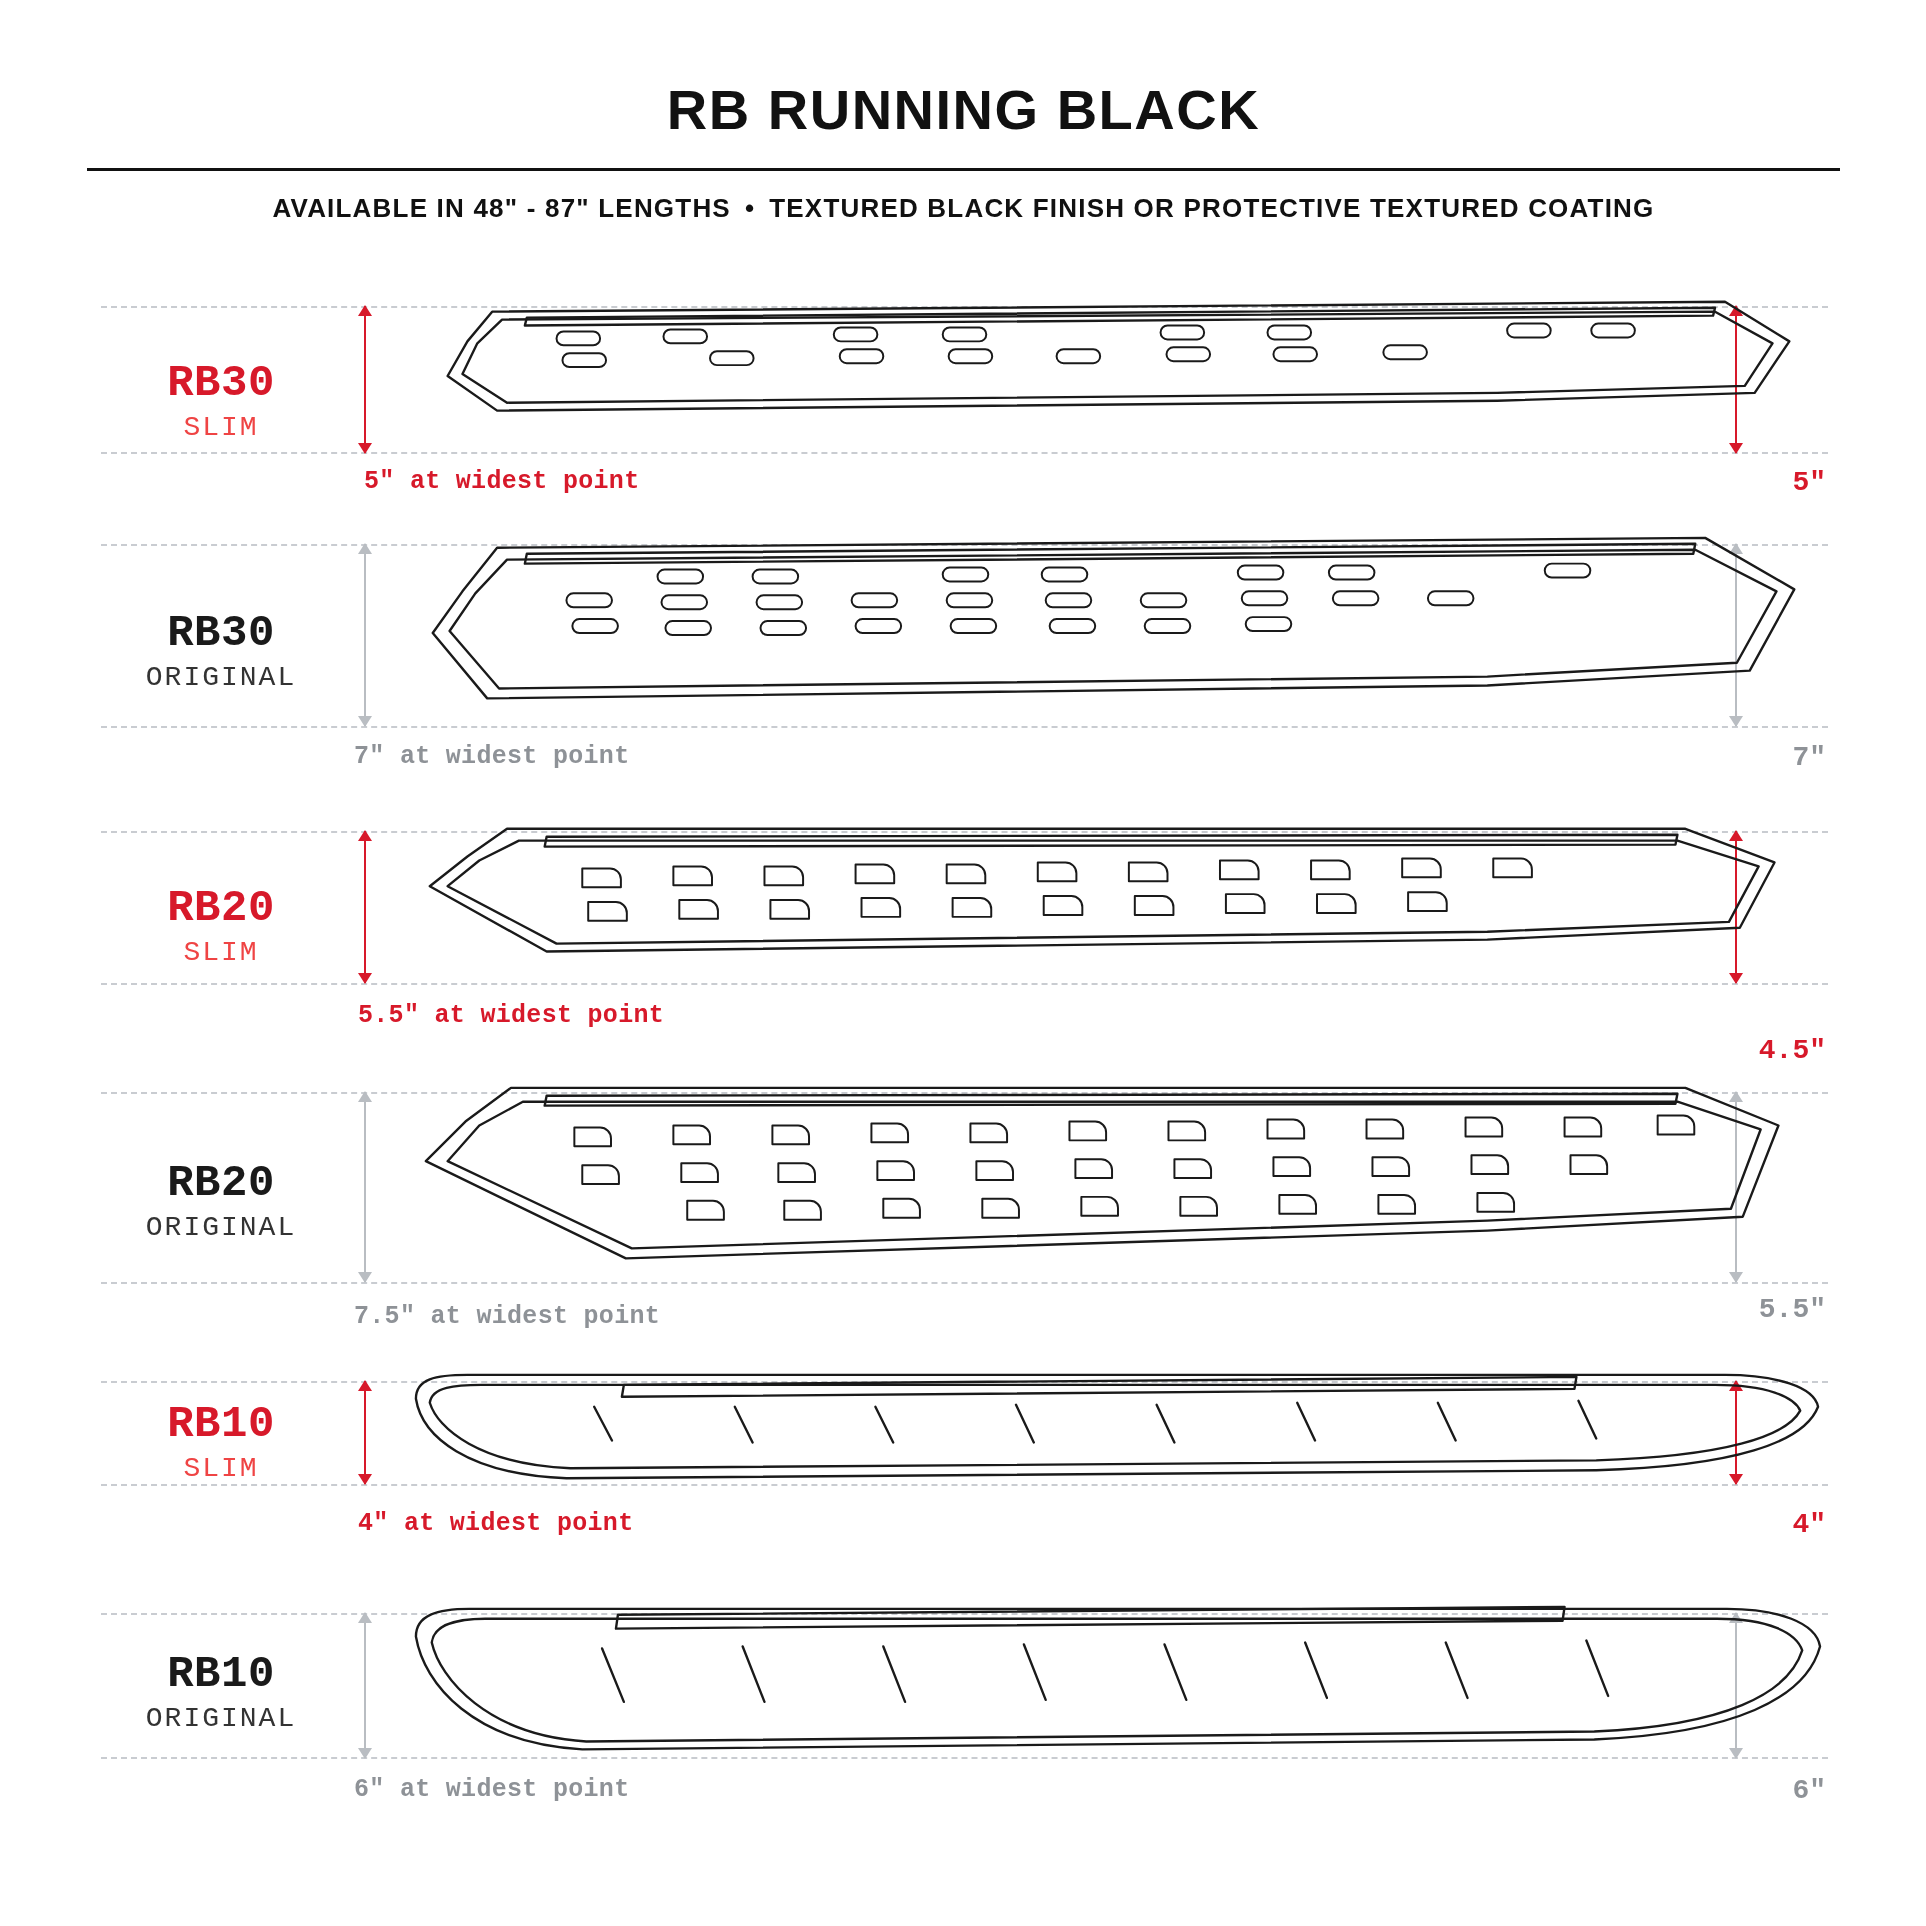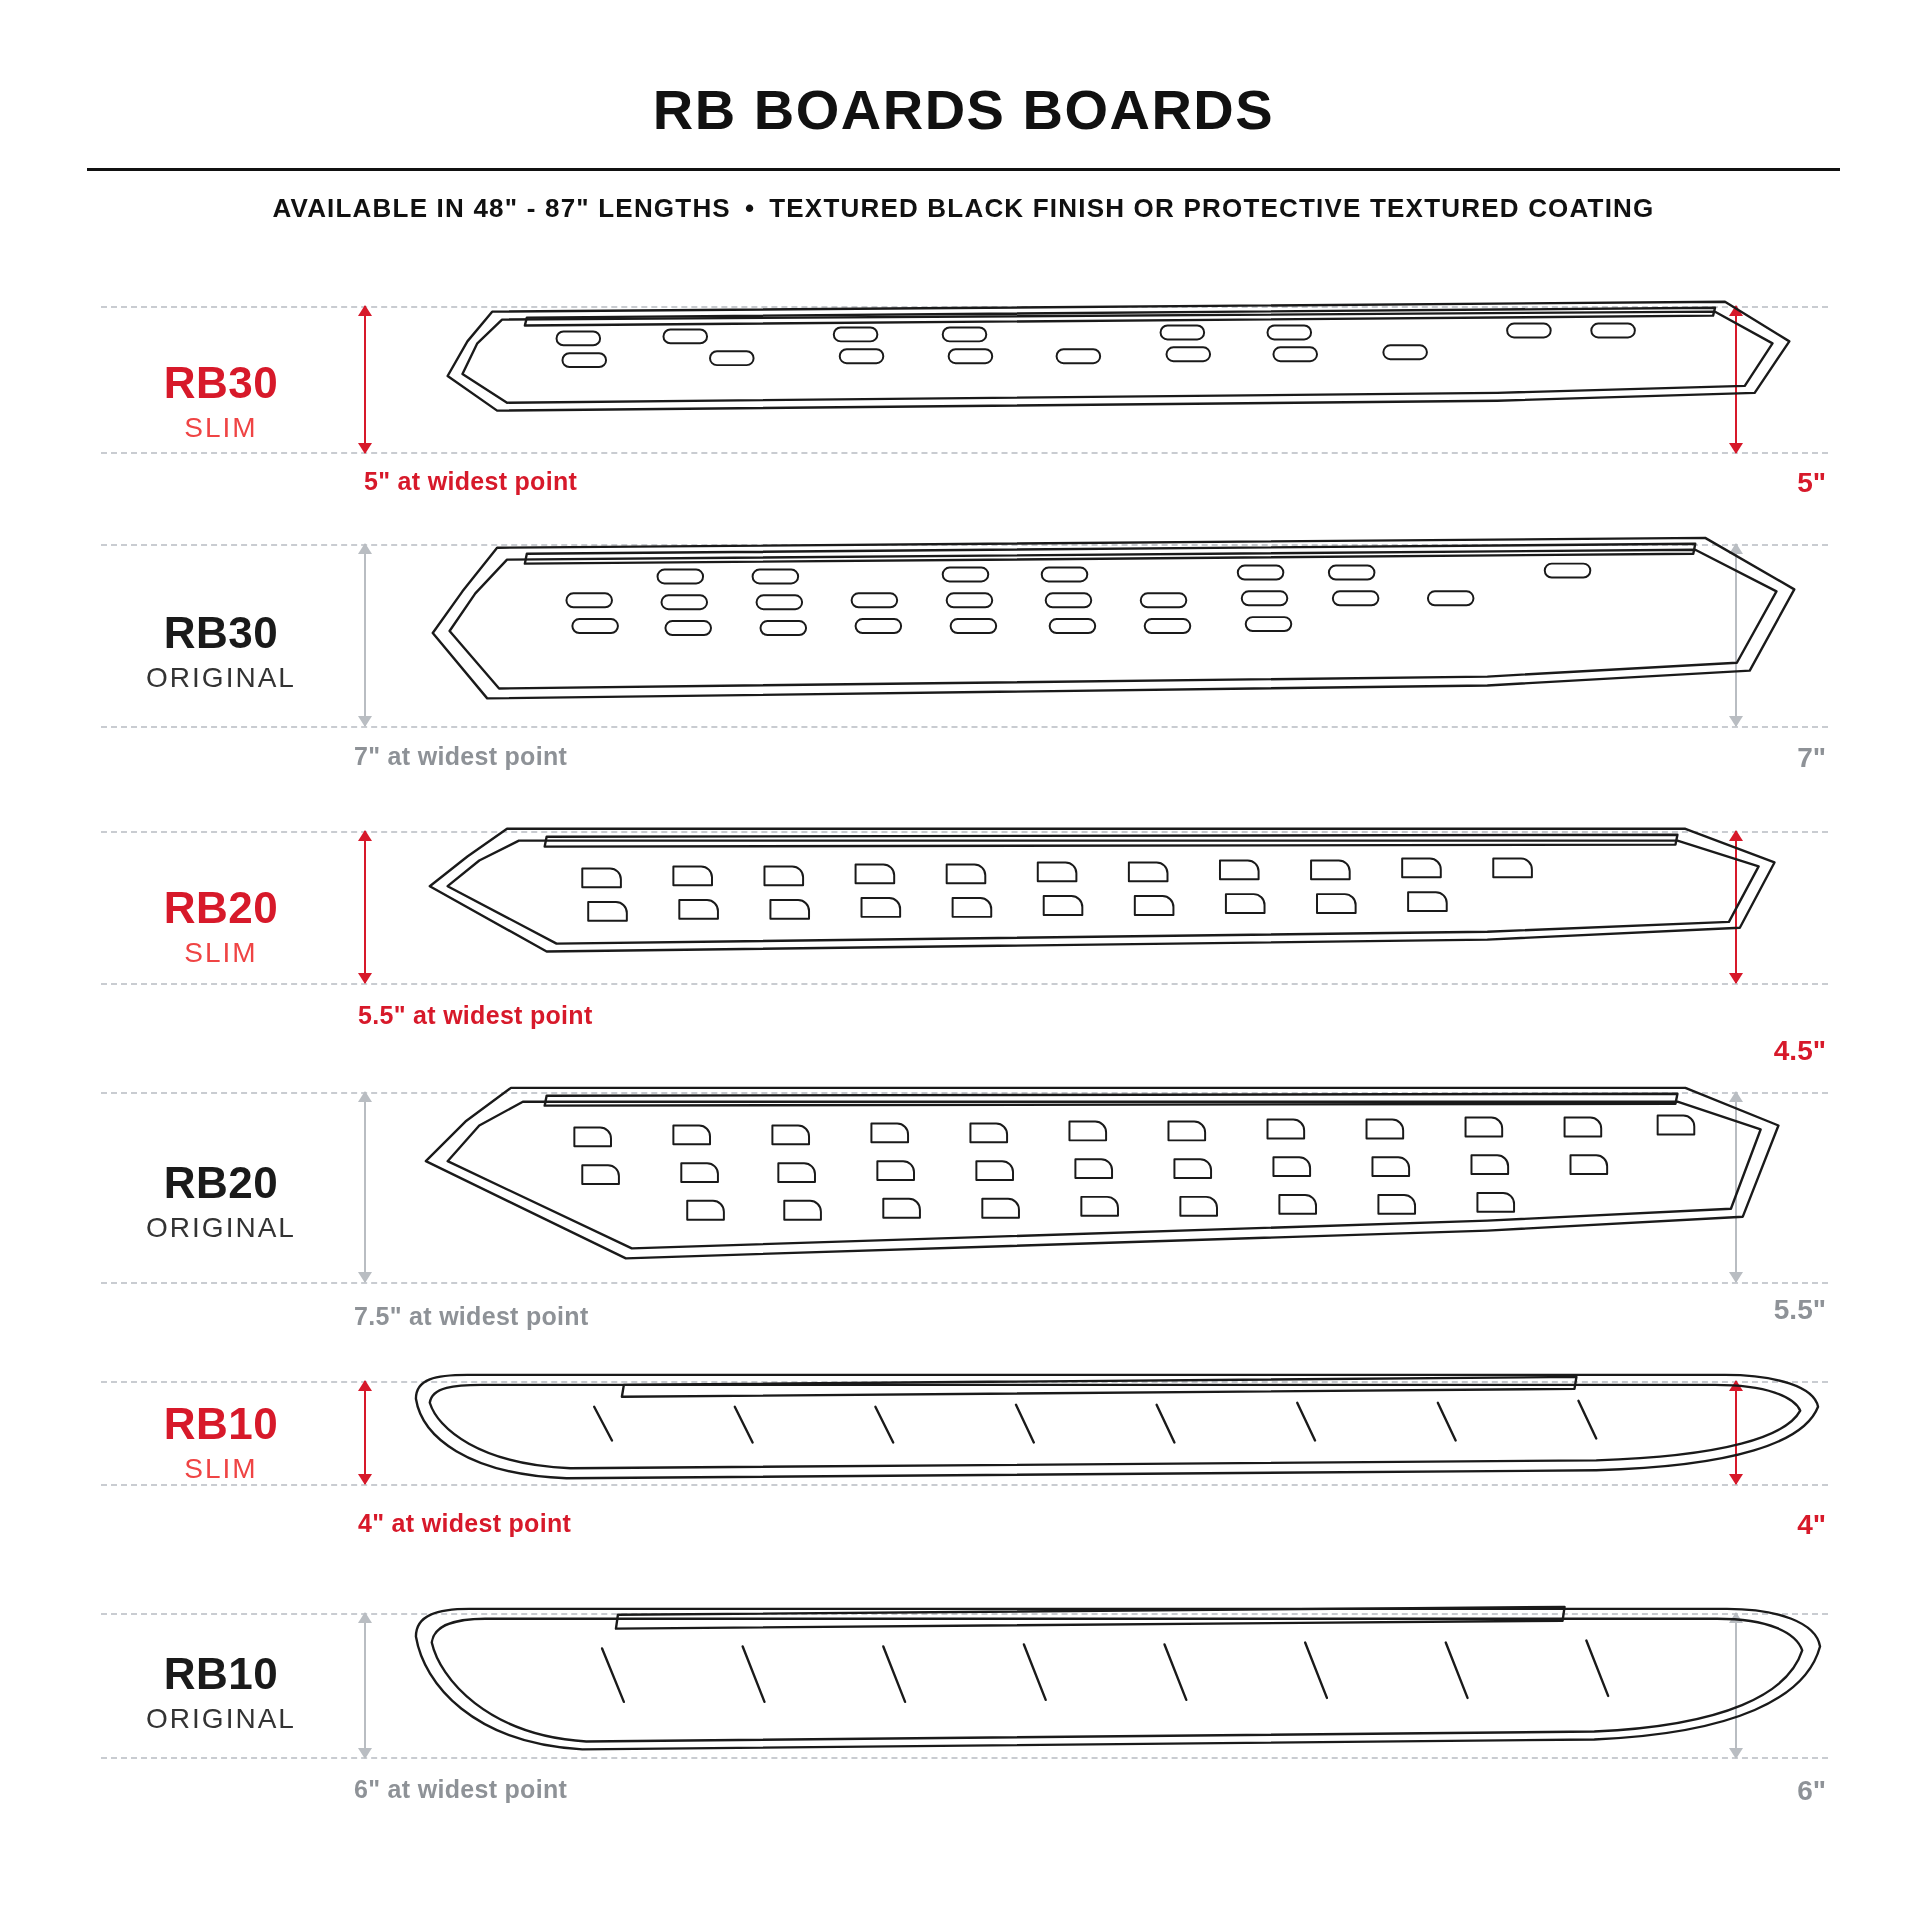--- a/index.html
+++ b/index.html
@@ -36,20 +36,21 @@
     letter-spacing:1.2px;
     padding-top:22px;
     color:#111;
     white-space:nowrap;
   }
   .subtitle .dot{padding:0 14px;}
   
   .rows{
     position:relative;
     margin-top:40px;
+    font-family:Liberation Mono, monospace;
   }
   .row{
     position:relative;
     width:100%;
   }
   .dash{
     position:absolute;
     left:30px;right:28px;
     height:0;
     border-top:2px dashed #c9ccd1;
@@ -117,21 +118,21 @@
   .board{
     position:absolute;
   }
   .board svg{display:block;width:100%;height:100%;}
 </style>
 </head>
 <body>
 
 <div class="page">
 
-  <div class="title">RB BOARDS BOARDS</div>
+  <div class="title">RB RUNNING BLACK</div>
   <div class="rule"></div>
   <div class="subtitle">
     <span>AVAILABLE IN 48" - 87" LENGTHS</span><span class="dot">•</span><span>TEXTURED BLACK FINISH OR PROTECTIVE TEXTURED COATING</span>
   </div>
 
   <div class="rows">
 
     <div class="row" style="height:248px">
       <div class="dash" style="top:42px"></div>
       <div class="dash" style="top:188px"></div>

